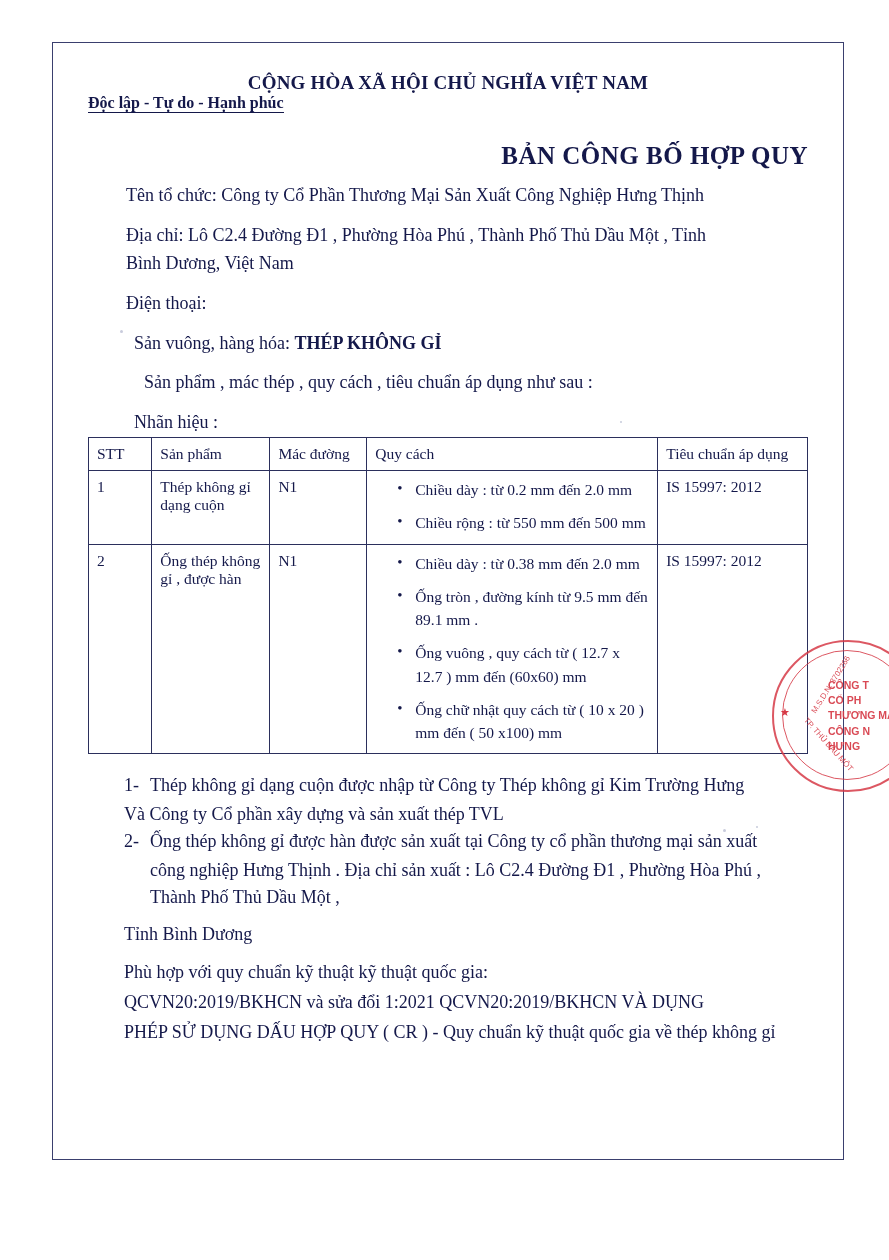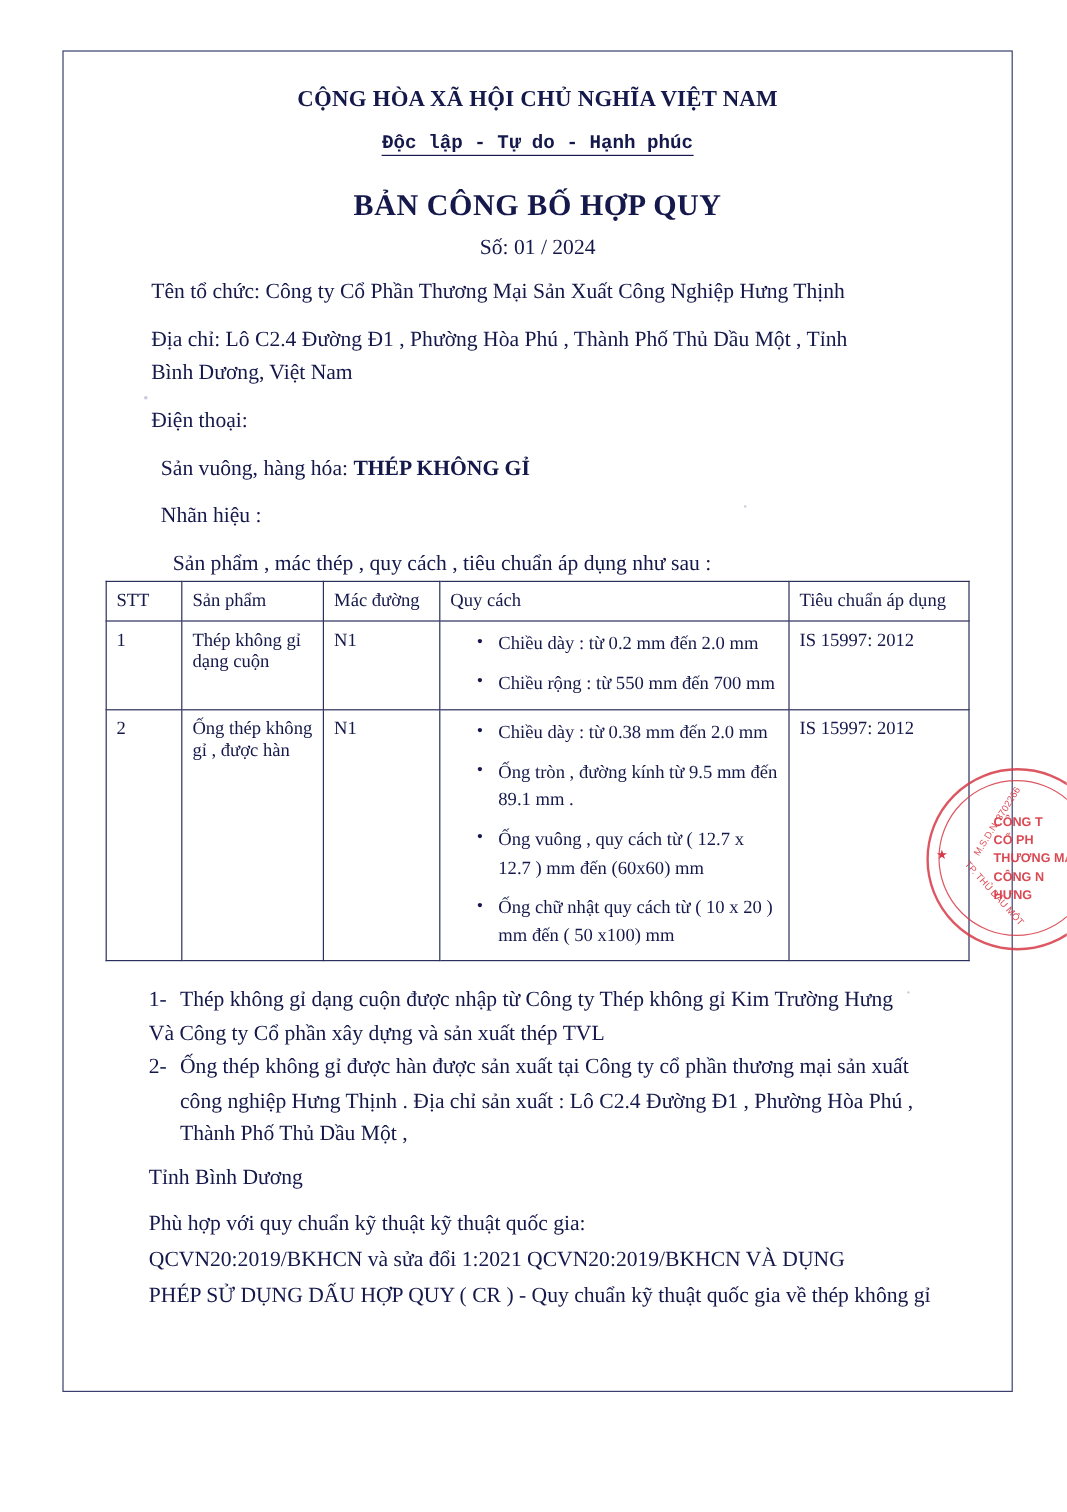--- a/index.html
+++ b/index.html
@@ -41,33 +41,32 @@
   }
   .nat-title {
     text-align: center;
     font-weight: bold;
     font-size: 19px;
     letter-spacing: 0.2px;
     margin-top: 14px;
     color: #14184a;
   }
   .nat-sub {
-    text-align: center;
+    text-align: left;
     font-weight: bold;
     font-size: 16px;
-    margin-top: 16px;
-    color: #14184a;
-    font-family: Liberation Mono, monospace;
+    margin-top: 0;
+    color: #14184a;
   }
   .nat-sub span.u {
     border-bottom: 1.5px solid #14184a;
     padding-bottom: 1px;
   }
   .doc-title {
-    text-align: center;
+    text-align: right;
     font-weight: bold;
     font-size: 25px;
     margin-top: 30px;
     letter-spacing: 0.5px;
     color: #14184a;
   }
   .doc-number {
     text-align: center;
     font-size: 18px;
     margin-top: 10px;
@@ -226,21 +225,20 @@
 <div class="page">
 
   <div class="scan-frame"></div>
 
   <div class="content">
 
     <div class="nat-title">CỘNG HÒA XÃ HỘI CHỦ NGHĨA VIỆT NAM</div>
     <div class="nat-sub"><span class="u">Độc lập - Tự do - Hạnh phúc</span></div>
 
     <div class="doc-title">BẢN CÔNG BỐ HỢP QUY</div>
-    <div class="doc-number">Số: 01 / 2024</div>
 
     <div class="para indent">
       <span>Tên tổ chức:</span>
       <span>Công ty Cổ Phần Thương Mại Sản Xuất Công Nghiệp Hưng Thịnh</span>
     </div>
 
     <div class="para indent">
       <span>Địa chỉ:</span>
       <span>Lô C2.4 Đường Đ1 , Phường Hòa Phú , Thành Phố Thủ Dầu Một , Tỉnh</span>
       <div>Bình Dương, Việt Nam</div>
@@ -249,46 +247,46 @@
     <div class="para indent">
       <span>Điện thoại:</span>
       <span></span>
     </div>
 
     <div class="para indent2">
       <span>Sản vuông, hàng hóa:</span>
       <span class="bold">THÉP KHÔNG GỈ</span>
     </div>
 
+    <div class="para indent3">Sản phẩm , mác thép , quy cách , tiêu chuẩn áp dụng như sau :</div>
+
     <div class="para indent2">
       <span>Nhãn hiệu :</span>
       <span></span>
     </div>
-
-    <div class="para indent3">Sản phẩm , mác thép , quy cách , tiêu chuẩn áp dụng như sau :</div>
 
     <table class="spec">
       <thead>
         <tr>
           <th class="col-stt">STT</th>
           <th class="col-sp">Sản phẩm</th>
           <th class="col-mac">Mác đường</th>
           <th class="col-qc">Quy cách</th>
           <th class="col-tc">Tiêu chuẩn áp dụng</th>
         </tr>
       </thead>
       <tbody>
         <tr>
           <td class="center">1</td>
           <td class="just">Thép không gỉ dạng cuộn</td>
           <td class="center">N1</td>
           <td>
             <ul class="qc">
               <li>Chiều dày : từ 0.2 mm đến 2.0 mm</li>
-              <li>Chiều rộng : từ 550 mm đến 700 mm</li>
+              <li>Chiều rộng : từ 550 mm đến 500 mm</li>
             </ul>
           </td>
           <td>IS 15997: 2012</td>
         </tr>
         <tr>
           <td class="center">2</td>
           <td class="just">Ống thép không gỉ , được hàn</td>
           <td class="center">N1</td>
           <td>
             <ul class="qc">

